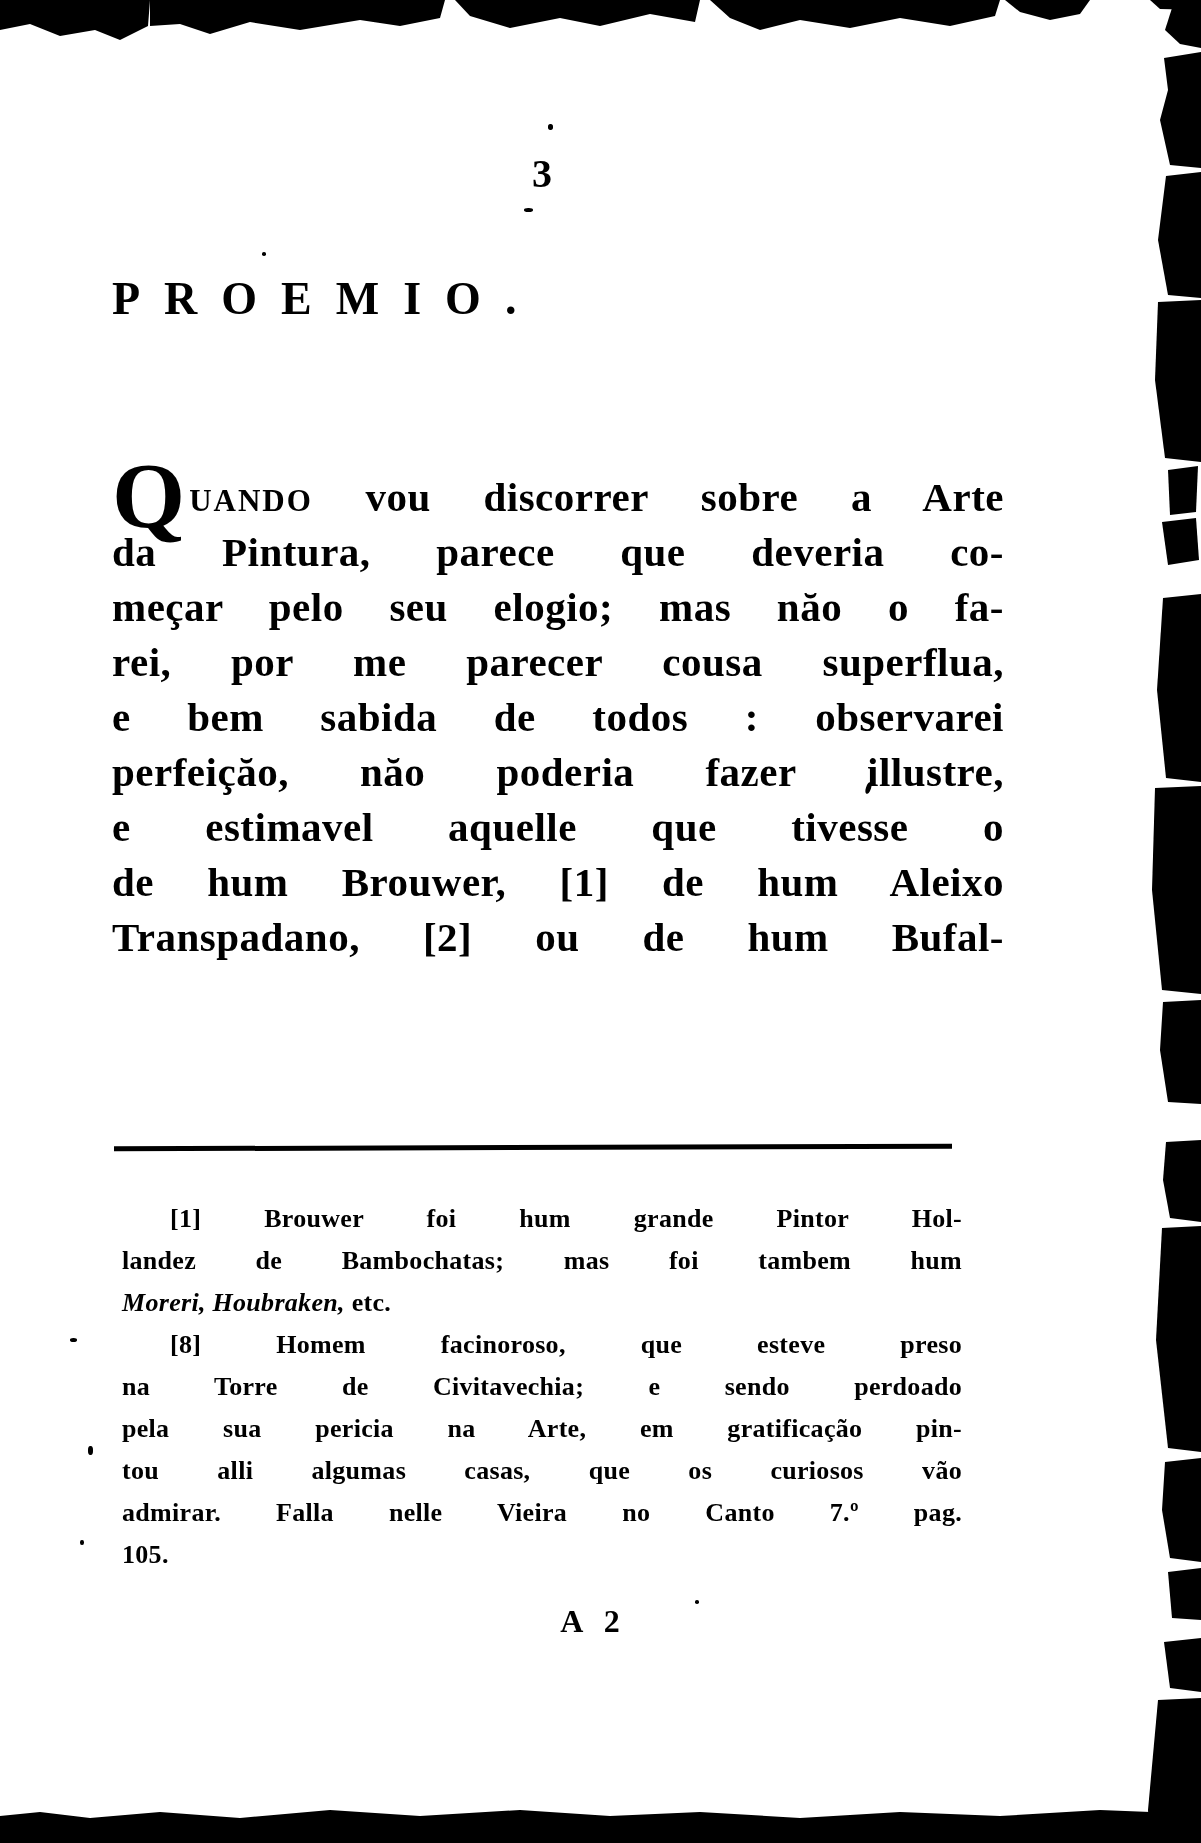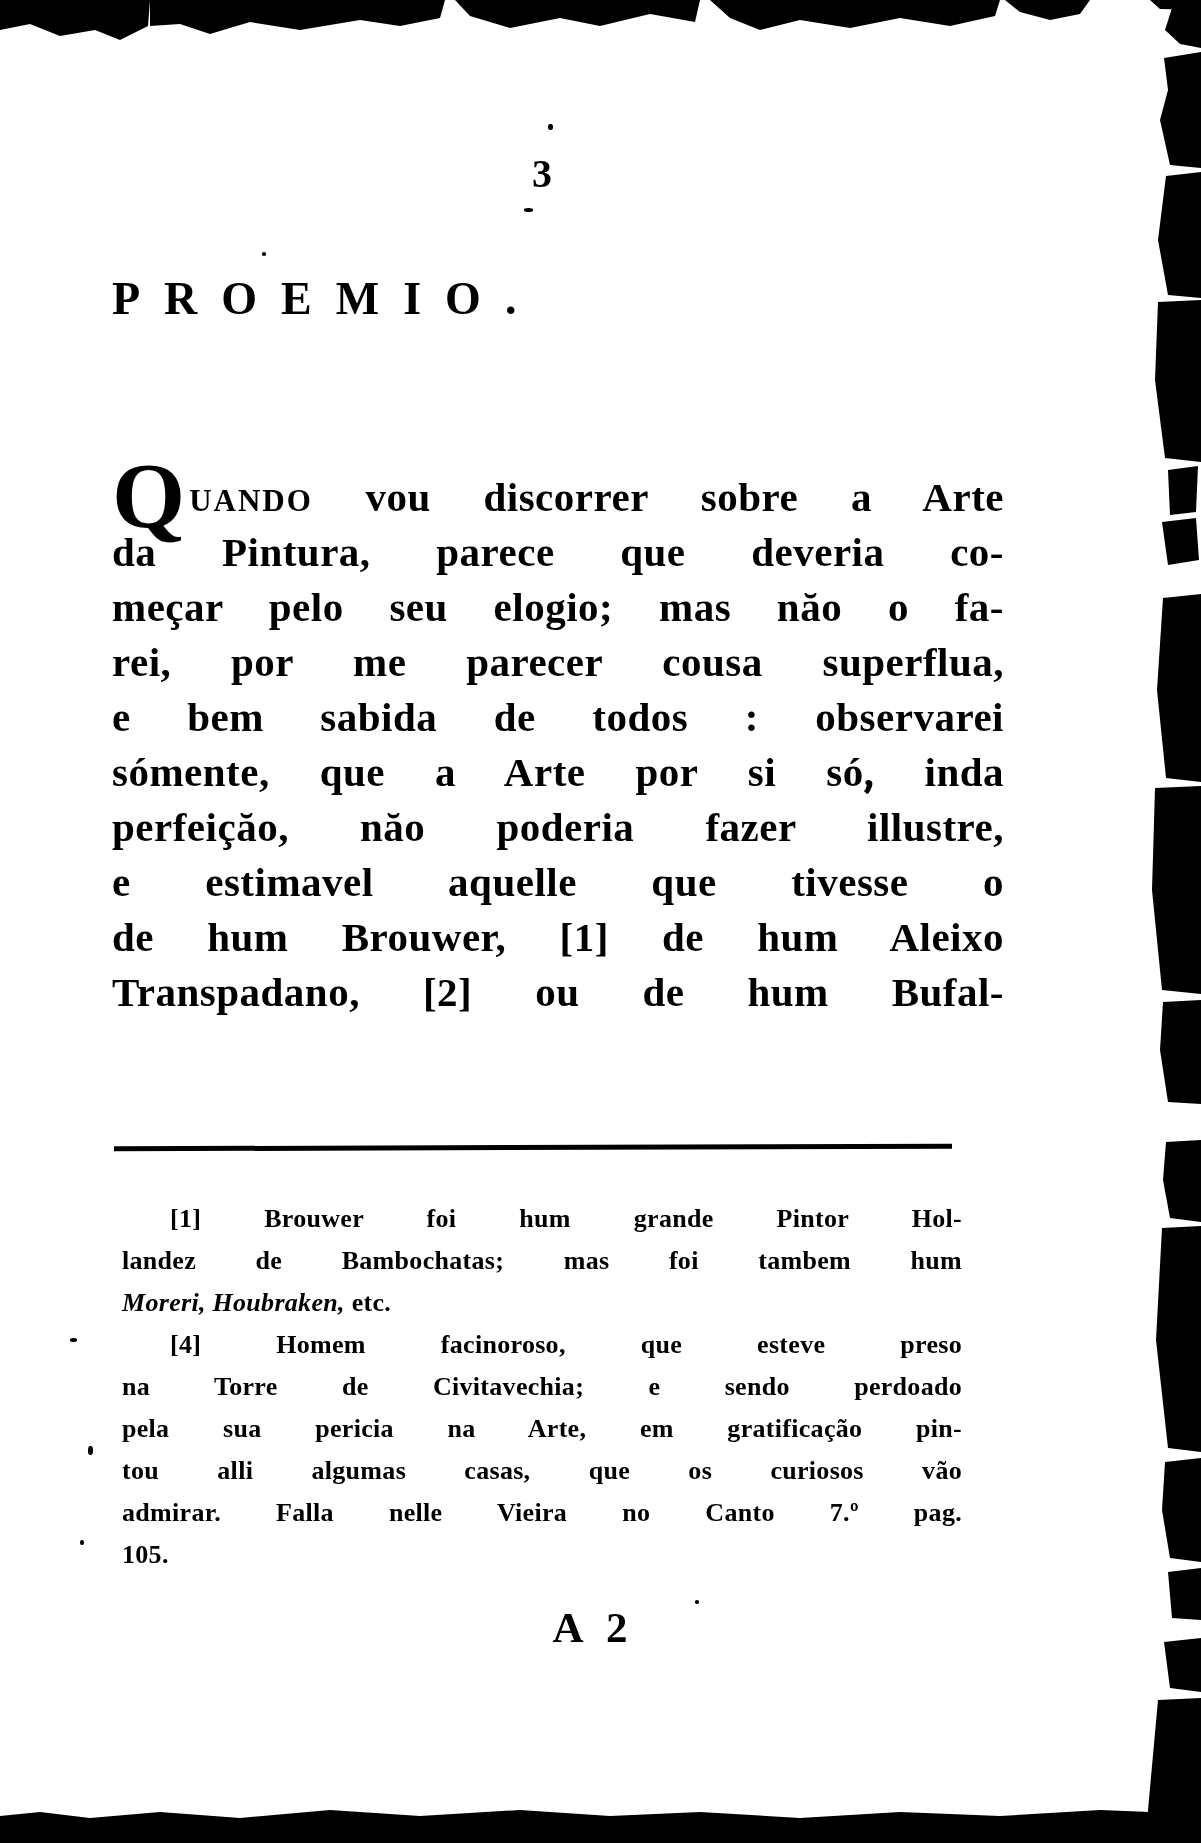--- a/index.html
+++ b/index.html
@@ -52,21 +52,21 @@
   .fline{
     height:42px;line-height:42px;white-space:nowrap;
     text-align:justify;text-align-last:justify;
   }
   .fline.findent{text-indent:48px;}
   .fline.flast{text-align-last:left;}
   .it{font-style:italic;}
   
   .signature{
     position:absolute;left:490px;top:1603px;width:200px;
-    text-align:center;font-size:43px;font-weight:bold;word-spacing:14px;
+    text-align:center;font-size:32px;font-weight:bold;word-spacing:14px;
   }
 </style>
 </head>
 <body>
 
 <div class="page">
 
   <svg class="artifact" width="1201" height="60" viewBox="0 0 1201 60">
     <path fill="#000" d="M0,0 L150,0 L148,26 L120,40 L95,30 L60,36 L30,24 L0,30 Z"></path>
     <path fill="#000" d="M150,0 L445,0 L440,18 L400,26 L360,20 L300,30 L250,22 L210,34 L180,24 L150,26 Z"></path>
@@ -112,34 +112,33 @@
   <div class="pageno">3</div>
 
   <div class="title">PROEMIO.</div>
 
   <div class="para">
     <div class="pline"><span class="dropcap">Q</span><span class="smallcaps">UANDO</span><span> vou discorrer sobre a Arte</span></div>
     <div class="pline">da Pintura, parece que deveria co-</div>
     <div class="pline">meçar pelo seu elogio; mas năo o fa-</div>
     <div class="pline">rei, por me parecer cousa superflua,</div>
     <div class="pline">e bem sabida de todos : observarei</div>
-    <div class="pline">sómente, que a Arte por si só, inda</div>
     <div class="pline">perfeiçăo, năo poderia fazer illustre,</div>
     <div class="pline">e estimavel aquelle que tivesse o</div>
     <div class="pline">de hum Brouwer, [1] de hum Aleixo</div>
     <div class="pline">Transpadano, [2] ou de hum Bufal-</div>
   </div>
 
   <div class="fnrule"></div>
 
   <div class="footnotes">
     <div class="fline findent">[1] Brouwer foi hum grande Pintor Hol-</div>
     <div class="fline">landez de Bambochatas; mas foi tambem hum</div>
     <div class="fline flast"><span class="it">Moreri, Houbraken,</span><span> etc.</span></div>
-    <div class="fline findent">[4] Homem facinoroso, que esteve preso</div>
+    <div class="fline findent">[8] Homem facinoroso, que esteve preso</div>
     <div class="fline">na Torre de Civitavechia; e sendo perdoado</div>
     <div class="fline">pela sua pericia na Arte, em gratificação pin-</div>
     <div class="fline">tou alli algumas casas, que os curiosos vão</div>
     <div class="fline">admirar. Falla nelle Vieira no Canto 7.º pag.</div>
     <div class="fline flast">105.</div>
   </div>
 
   <div class="signature">A 2</div>
 
 </div>

